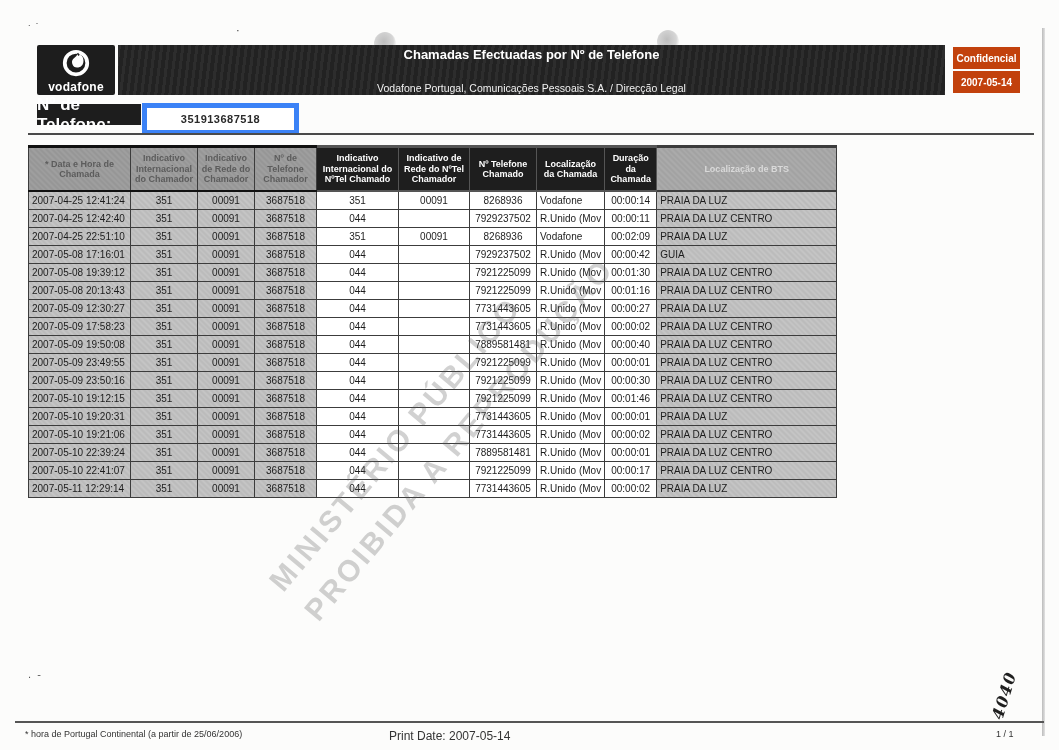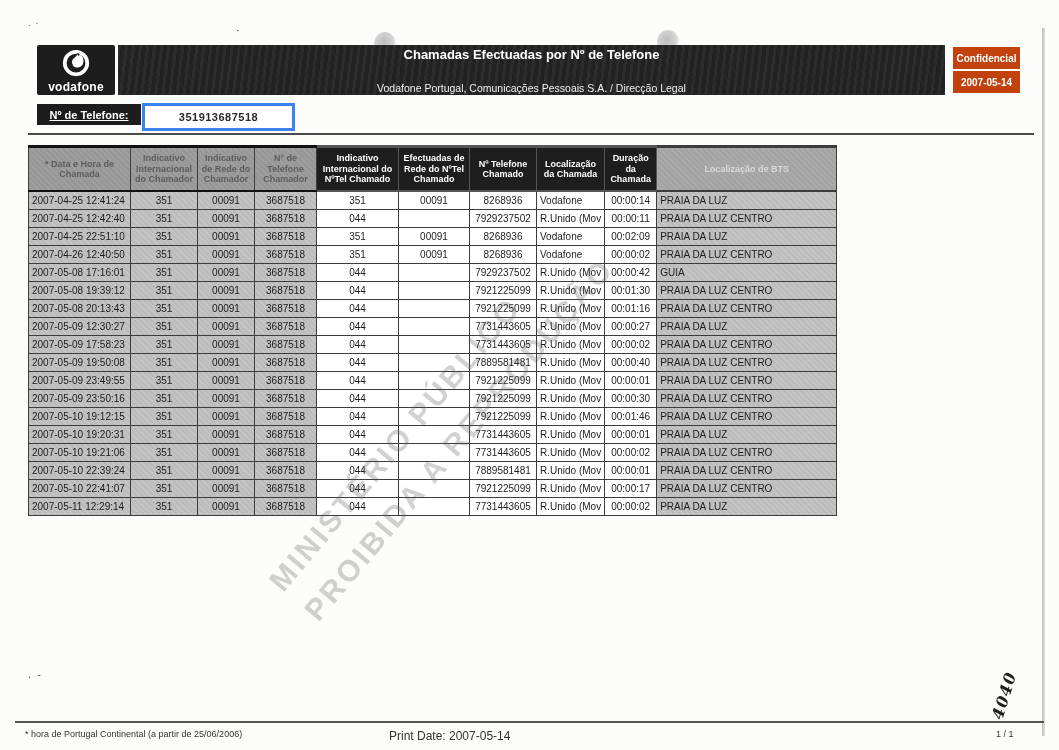--- a/index.html
+++ b/index.html
@@ -43,26 +43,26 @@
   .artifact{position:absolute;color:#444;font-size:9px;}
   .a1{left:28px;top:18px;}
   .a2{left:236px;top:24px;color:#333;font-size:11px;}
   .page-edge-right{
     position:absolute;left:1042px;top:28px;width:3px;height:708px;
     background:linear-gradient(to right,#bbb,#e2e2e2);
   }
   
   .phone-label{
     position:absolute;left:37px;top:104px;width:104px;height:21px;background:#1d1d1d;
-    color:#fff;font-size:11px;font-weight:bold;
-    display:flex;align-items:center;justify-content:center;text-decoration:underline;
+    color:#fff;font-size:17px;font-weight:bold;
+    display:flex;align-items:center;justify-content:center;
   }
   .phone-value{
     position:absolute;left:142px;top:103px;width:147px;height:22px;
-    background:#fff;border:3px solid #3b82f6;
+    background:#fff;border:5px solid #3b82f6;
     color:#2a2a2a;font-size:11px;font-weight:bold;letter-spacing:.5px;
     display:flex;align-items:center;justify-content:center;
   }
   .top-rule{
     position:absolute;left:28px;top:133px;width:1006px;height:2px;background:#4a4a4a;
   }
   
   .call-table{
     position:absolute;left:28px;top:145px;
     border-collapse:collapse;table-layout:fixed;
@@ -169,21 +169,21 @@
       <col class="c8">
       <col class="c9">
   </colgroup>
   <thead>
     <tr id="header-row">
         <th>* Data e Hora de Chamada</th>
         <th>Indicativo Internacional do Chamador</th>
         <th>Indicativo de Rede do Chamador</th>
         <th>Nº de Telefone Chamador</th>
         <th>Indicativo Internacional do NºTel Chamado</th>
-        <th>Efectuadas de Rede do NºTel Chamado</th>
+        <th>Indicativo de Rede do NºTel Chamador</th>
         <th>Nº Telefone Chamado</th>
         <th>Localização da Chamada</th>
         <th>Duração da Chamada</th>
         <th>Localização de BTS</th>
       </tr>
   </thead>
   <tbody id="table-body">
       <tr>
         <td>2007-04-25 12:41:24</td>
         <td>351</td>
@@ -214,32 +214,20 @@
         <td>00091</td>
         <td>3687518</td>
         <td>351</td>
         <td>00091</td>
         <td>8268936</td>
         <td>Vodafone</td>
         <td>00:02:09</td>
         <td>PRAIA DA LUZ</td>
       </tr>
       <tr>
-        <td>2007-04-26 12:40:50</td>
-        <td>351</td>
-        <td>00091</td>
-        <td>3687518</td>
-        <td>351</td>
-        <td>00091</td>
-        <td>8268936</td>
-        <td>Vodafone</td>
-        <td>00:00:02</td>
-        <td>PRAIA DA LUZ CENTRO</td>
-      </tr>
-      <tr>
         <td>2007-05-08 17:16:01</td>
         <td>351</td>
         <td>00091</td>
         <td>3687518</td>
         <td>044</td>
         <td></td>
         <td>7929237502</td>
         <td>R.Unido (Mov</td>
         <td>00:00:42</td>
         <td>GUIA</td>

